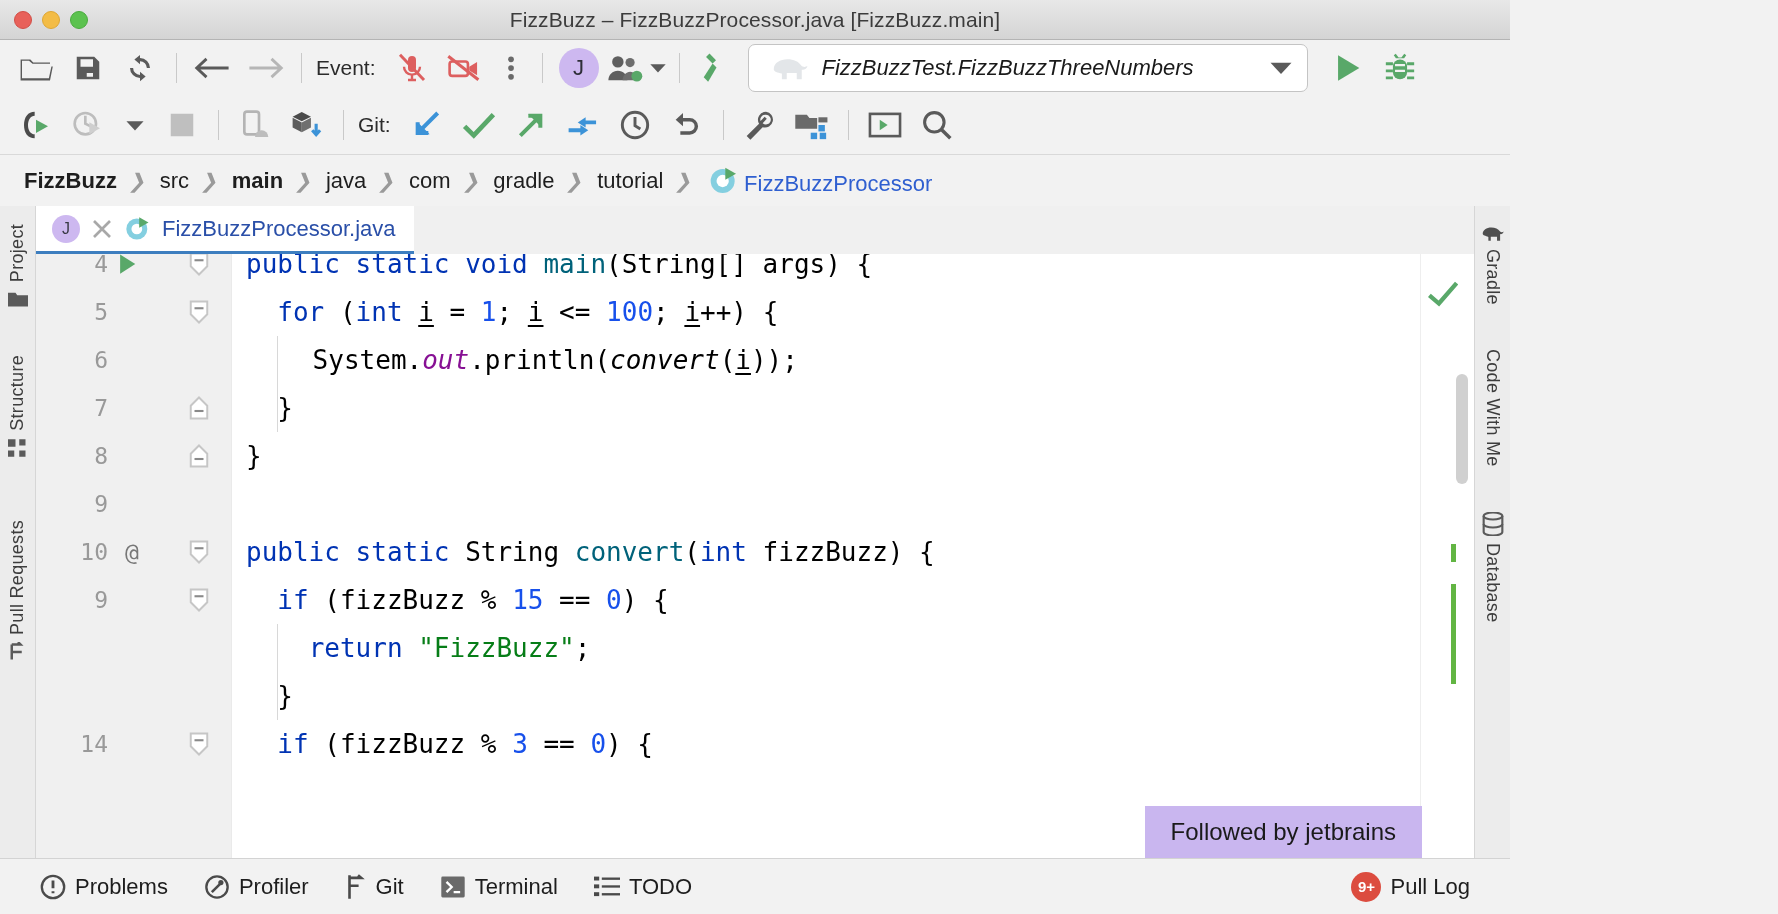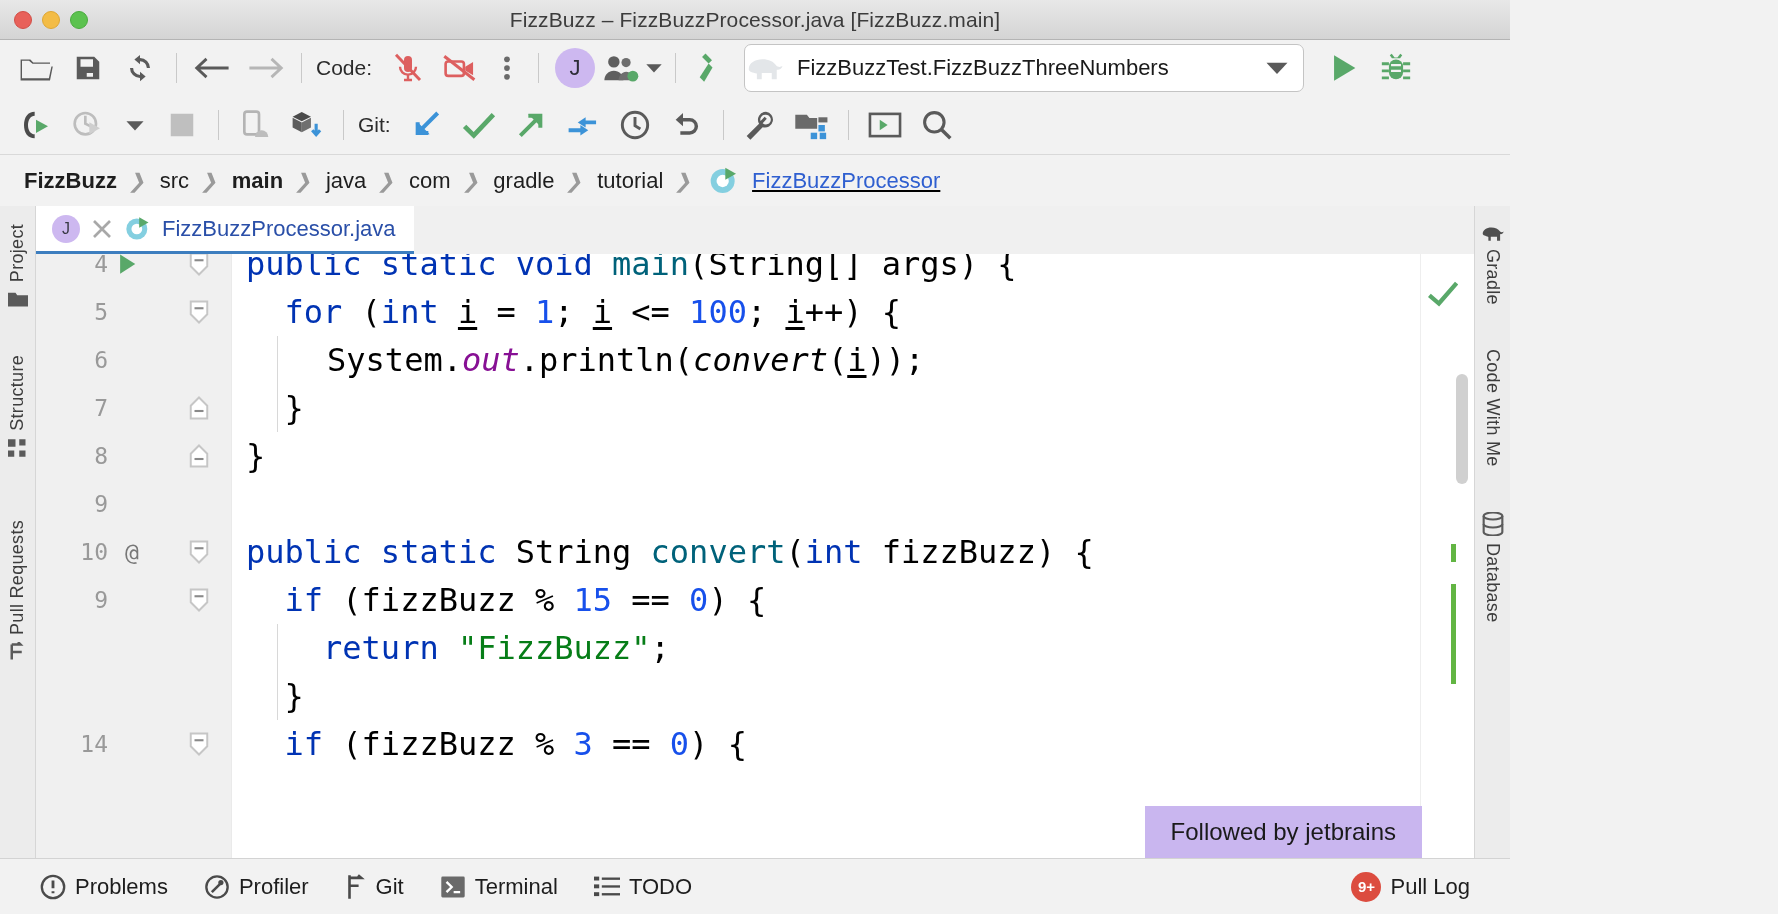--- a/index.html
+++ b/index.html
@@ -48,36 +48,37 @@
     width: 40px; height: 40px; border-radius: 50%;
     background: #cdb8f0; color: #2e2e38; font-size: 22px;
     display: flex; align-items: center; justify-content: center;
   }
   .users-btn { display: flex; align-items: center; gap: 4px; }
 
   
   .runcfg {
     height: 48px; min-width: 560px; background: #ffffff;
     border: 1px solid #c4c4c4; border-radius: 7px;
-    display: flex; align-items: center; padding: 0 14px 0 0; gap: 12px;
+    display: flex; align-items: center; padding: 0 14px 0 21px; gap: 12px;
     margin-left: 6px;
+    font-style: italic;
   }
   .runcfg .cfgname { font-size: 22px; color: #1a1a1a; flex: 1; white-space: nowrap; }
 
   
   .crumbbar {
     height: 52px; flex: 0 0 52px; background: #f2f2f2;
     border-top: 1px solid #d9d9d9;
     display: flex; align-items: center; padding-left: 20px; gap: 0;
   }
   .crumb { font-size: 22px; color: #1e1e1e; padding: 0 4px; white-space: nowrap; }
   .crumb.bold { font-weight: bold; }
   .crumb.link { color: #2f5fd0; }
   .crumb-sep { color: #9a9a9a; font-size: 20px; padding: 0 9px; transform: skewX(-14deg); }
-  .crumb-cls { display: flex; align-items: center; gap: 8px; padding-left: 6px; text-decoration: underline; }
+  .crumb-cls { display: flex; align-items: flex-end; gap: 0; padding-left: 6px; }
 
   
   .main { flex: 1 1 auto; display: flex; min-height: 0; position: relative; }
 
   .side-strip {
     width: 36px; flex: 0 0 36px; background: #ececec; position: relative;
     display: flex; flex-direction: column; align-items: center;
   }
   .side-strip.left { border-right: 1px solid #d6d6d6; }
   .side-strip.right { border-left: 1px solid #d6d6d6; }
@@ -116,21 +117,21 @@
     font-family: "DejaVu Sans Mono", monospace; font-size: 23px; color: #999999;
     line-height: 48px;
   }
   .rmark {
     position: absolute; left: 82px; width: 28px; text-align: center;
     font-family: "DejaVu Sans Mono", monospace; font-size: 23px; color: #777; line-height: 48px;
   }
   .runarrow { position: absolute; left: 80px; top: 13px; }
   .fold { position: absolute; left: 152px; top: 12px; }
   .codeline {
-    font-family: "DejaVu Sans Mono", monospace; font-size: 32px; line-height: 48px;
+    font-family: "DejaVu Sans Mono", monospace; font-size: 26px; line-height: 48px;
     color: #000000; white-space: pre; padding-left: 14px;
   }
   .kw { color: #0033b3; }
   .num { color: #1750eb; }
   .str { color: #067d17; }
   .meth { color: #00627a; }
   .italic-p { color: #871094; font-style: italic; }
   .italic-b { color: #000000; font-style: italic; }
   .u { text-decoration: underline; text-underline-offset: 4px; }
 
@@ -210,21 +211,21 @@
         </svg>
     </div>
     <div class="tb-btn">
       <svg width="40" height="26" viewBox="0 0 30 20">
           <path d="M3 10h25M20 3l7.5 7-7.5 7" stroke="#b6b6b6" stroke-width="2.2" fill="none"></path>
         </svg>
     </div>
 
     <div class="sep"></div>
 
-    <div class="tb-label">Code:</div>
+    <div class="tb-label">Event:</div>
 
     <div class="tb-btn">
       <svg width="32" height="32" viewBox="0 0 24 24">
         <path d="M12 3a3 3 0 013 3v6a3 3 0 01-6 0V6a3 3 0 013-3z" fill="#dd5f5f"></path>
         <path d="M6 11a6 6 0 0012 0" stroke="#dd5f5f" stroke-width="1.8" fill="none"></path>
         <path d="M12 17v4M9 21h6" stroke="#dd5f5f" stroke-width="1.8"></path>
         <path d="M3 2l18 19" stroke="#dd5f5f" stroke-width="2.2"></path>
       </svg>
     </div>
     <div class="tb-btn">

